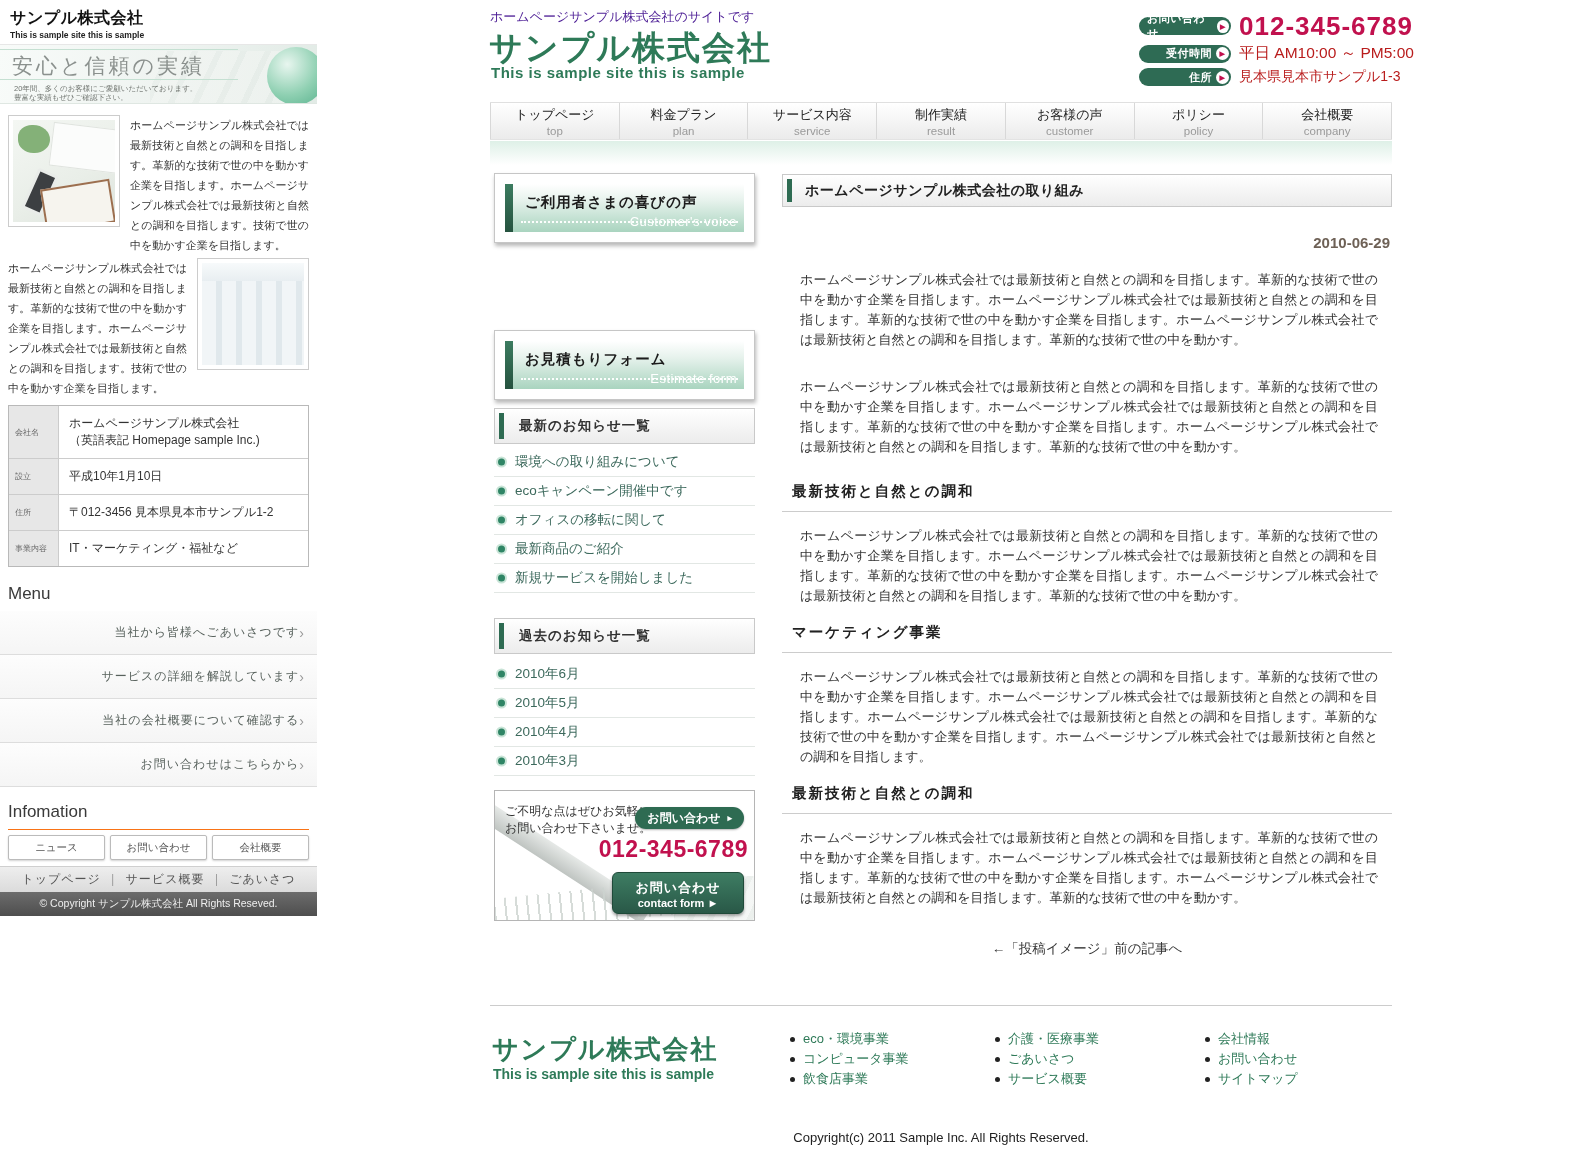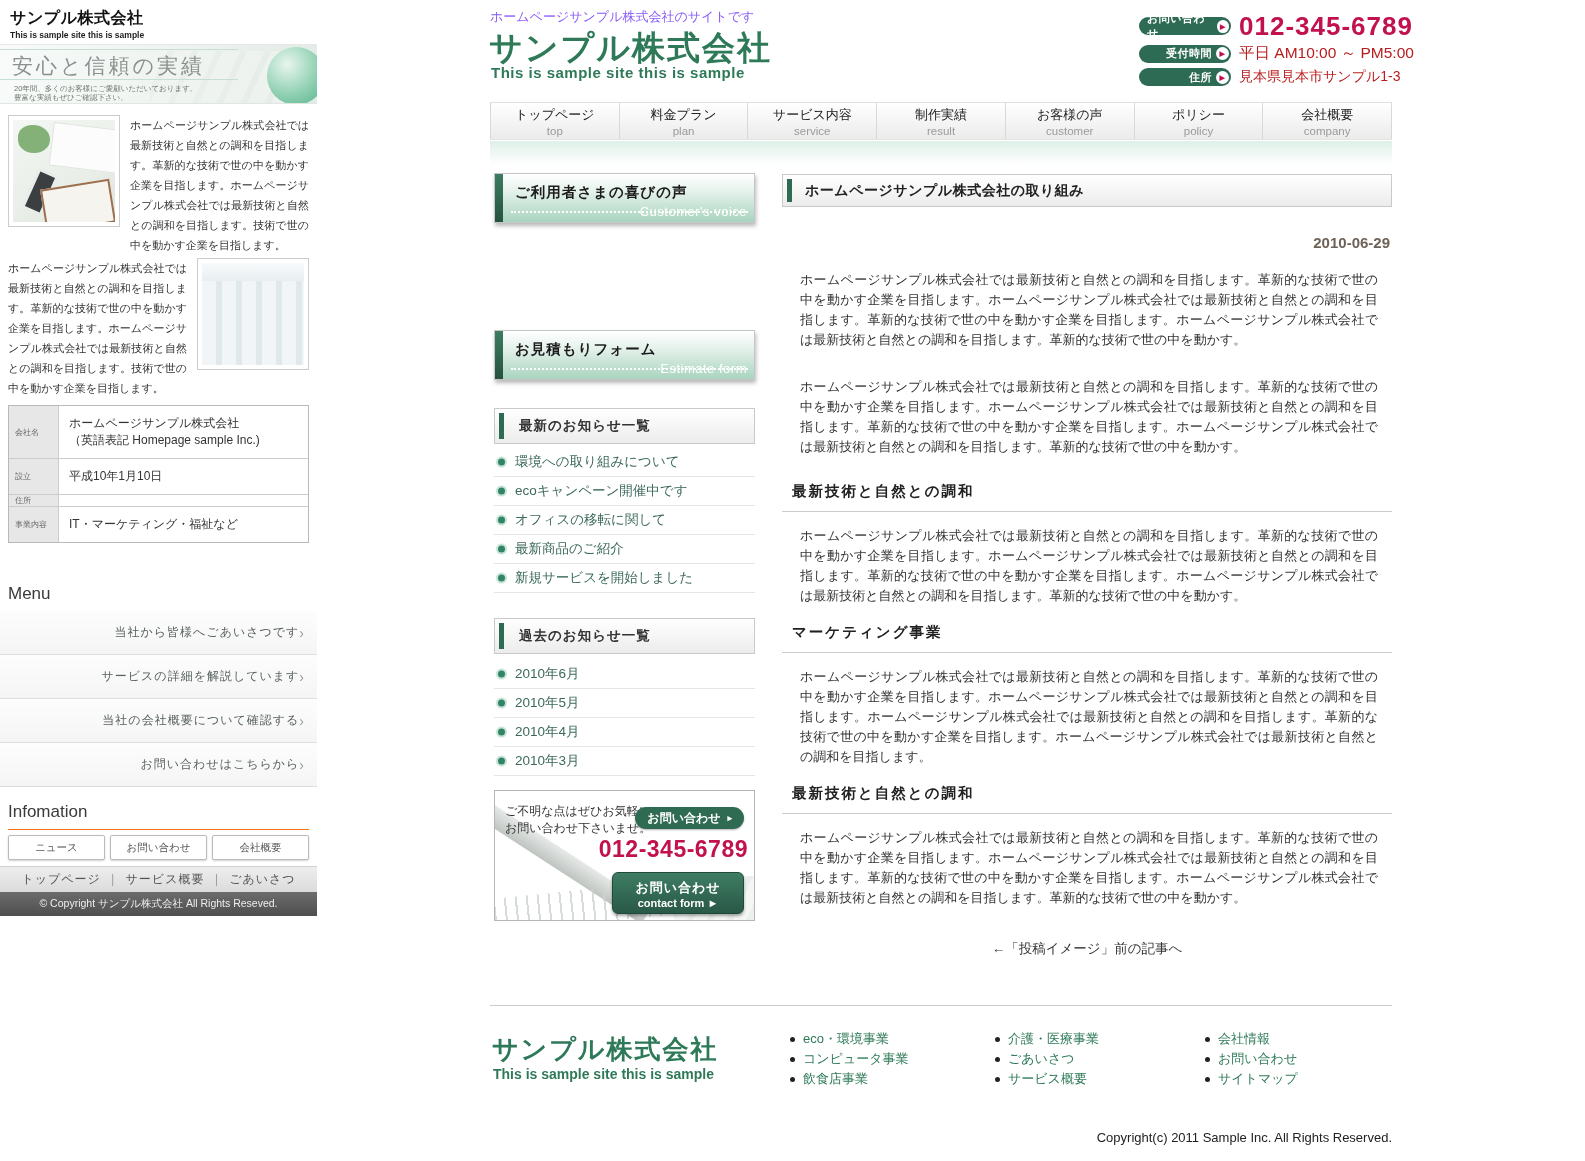--- a/index.html
+++ b/index.html
@@ -46,21 +46,21 @@
 .sb-mi{height:44px;display:flex;align-items:center;justify-content:flex-end;padding:0 12px 0 9px;border-bottom:1px solid #ddd;background:linear-gradient(#fdfdfd,#f5f5f5);font-size:12px;color:#58625d;letter-spacing:1px;cursor:pointer}
 .sb-mi .ar{color:#999;font-size:14px}
 .sb-btns{position:absolute;top:835px;left:8px;width:301px;display:flex;gap:5px}
 .sb-btn{flex:1;height:25px;background:#fff;border:1px solid #bbb;border-radius:2px;box-shadow:0 1px 2px rgba(0,0,0,.18);font-size:10.5px;color:#555;display:flex;align-items:center;justify-content:center;cursor:pointer}
 .sb-footnav{position:absolute;top:866px;left:0;width:317px;height:26px;background:linear-gradient(#eeeeee,#dbdbdb);border-top:1px solid #cfcfcf;display:flex;align-items:center;justify-content:center;font-size:12px;color:#555;letter-spacing:1px}
 .sb-footnav .lnk{cursor:pointer}
 .sb-footnav .sep{margin:0 6px;color:#888}
 .sb-copy{position:absolute;top:892px;left:0;width:317px;height:24px;background:linear-gradient(#6c6c6c,#4e4e4e);color:#eee;font-size:10.5px;display:flex;align-items:center;justify-content:center}
 
 
-#hnotice{position:absolute;left:490px;top:8px;font-size:13px;color:#8b5cf6}
+#hnotice{position:absolute;left:490px;top:8px;font-size:13px;color:#4c1d95}
 #htitle{position:absolute;left:489px;top:26px;font-size:33px;font-weight:bold;color:#2e7a58;letter-spacing:2px;cursor:pointer}
 #hsub{position:absolute;left:491px;top:64px;font-size:15px;font-weight:bold;color:#2e7a58;letter-spacing:.5px}
 #hcontact{position:absolute;left:1139px;top:13px}
 .crow{display:flex;align-items:center;margin-bottom:4px}
 .pill{width:92px;height:18px;background:#2e6b54;border-radius:9px;display:flex;align-items:center;justify-content:flex-end;padding:0 2px 0 8px;color:#fff;font-size:11px;font-weight:bold;letter-spacing:.5px;flex-shrink:0}
 .pill .circ{width:13px;height:13px;background:#fff;border-radius:50%;margin-left:4px;display:flex;align-items:center;justify-content:center;color:#c1114e;font-size:7px;line-height:13px}
 .pill.clickable{cursor:pointer}
 .phone-big{margin-left:8px;font-size:26px;font-weight:bold;color:#c1114e;letter-spacing:1px;line-height:26px}
 .cval{margin-left:8px;font-size:15.5px;color:#b91c1c}
 .cval.small{font-size:14px}
@@ -68,21 +68,21 @@
 
 #nav{position:absolute;left:490px;top:102px;width:902px;height:38px;display:flex;background:linear-gradient(#ffffff,#ebebeb);border-top:1px solid #e0e0e0;border-bottom:1px solid #e3e3e3}
 .tab{flex:1;display:flex;flex-direction:column;align-items:center;justify-content:center;border-right:1px solid #d8d8d8;cursor:pointer}
 .tab:first-child{border-left:1px solid #d8d8d8}
 .tab .jp{font-size:13px;color:#222}
 .tab .en{font-size:11.5px;color:#9a9a9a;margin-top:1px}
 #navband{position:absolute;left:490px;top:141px;width:902px;height:24px;background:linear-gradient(#def0e7,#ffffff)}
 
 
 #mid{position:absolute;left:494px;top:172px;width:261px;height:760px}
-.banner{position:absolute;left:0;width:261px;border:1px solid #c6c6c6;background:#fff;padding:0;box-shadow:1px 3px 4px rgba(0,0,0,.28);cursor:pointer}
+.banner{position:absolute;left:0;width:261px;border:1px solid #c6c6c6;background:#fff;padding:10px;box-shadow:1px 3px 4px rgba(0,0,0,.28);cursor:pointer}
 .banner .in{position:relative;height:48px;background:linear-gradient(#ffffff 0%,#e6f2ec 35%,#a9d4bf 100%);overflow:hidden}
 .banner .bar{position:absolute;left:0;top:0;bottom:0;width:8px;background:linear-gradient(#3c7c60,#25523f)}
 .banner .jp{position:absolute;left:20px;top:9px;font-size:14.5px;font-weight:bold;color:#1c1c1c;letter-spacing:1px}
 .banner .dots{position:absolute;left:16px;right:6px;bottom:9px;border-bottom:2px dotted rgba(255,255,255,.95)}
 .banner .en{position:absolute;right:7px;bottom:3px;font-size:13px;color:#fff;letter-spacing:.5px}
 .bn1{top:1px}.bn2{top:79px}.bn3{top:158px}
 .listbox{position:absolute;left:0;width:261px;height:36px;border:1px solid #c9c9c9;background:linear-gradient(#ffffff,#ececec);display:flex;align-items:center;padding-left:24px;font-size:13.5px;font-weight:bold;color:#333;letter-spacing:1px}
 .listbox .bar{position:absolute;left:4px;top:4px;bottom:4px;width:5px;background:#2e6b52}
 .newsbox{top:236px}.archbox{top:446px}
 .plist{position:absolute;left:0;width:261px}
@@ -114,21 +114,21 @@
 .aprev{position:absolute;top:766px;left:0;width:610px;text-align:center;font-size:13.5px;color:#333;cursor:pointer}
 
 
 #footer{position:absolute;left:490px;top:1005px;width:902px;height:150px;border-top:1px solid #ccc}
 .ftitle{position:absolute;left:2px;top:26px;font-size:26px;font-weight:bold;color:#2e7a58;letter-spacing:2px;cursor:pointer}
 .fsub{position:absolute;left:3px;top:60px;font-size:14px;font-weight:bold;color:#2e7a58}
 .fcol{position:absolute;top:26px}
 .fc1{left:300px}.fc2{left:505px}.fc3{left:715px}
 .flink{display:flex;align-items:center;margin-bottom:6px;font-size:13px;color:#2e7a58;cursor:pointer;height:14px}
 .fb{width:5px;height:5px;border-radius:50%;background:#222;margin-right:8px;flex-shrink:0}
-.fcopy{position:absolute;top:124px;left:0;width:100%;text-align:right;font-size:13px;color:#222}
+.fcopy{position:absolute;top:124px;left:0;width:100%;text-align:center;font-size:13px;color:#222}
 </style>
 </head>
 <body>
 
 <div id="sidebar">
   <div class="sb-logo">
     <div class="t">サンプル株式会社</div>
     <div class="s">This is sample site this is sample</div>
   </div>
 
@@ -172,20 +172,21 @@
         <div>ホームページサンプル株式会社</div>
         <div>（英語表記 Homepage sample Inc.)</div>
       </div>
     </div>
     <div class="sb-row">
       <div class="lbl">設立</div>
       <div class="val">平成10年1月10日</div>
     </div>
     <div class="sb-row">
       <div class="lbl">住所</div>
+      <div class="val">〒012-3456 見本県見本市サンプル1-2</div>
     </div>
     <div class="sb-row">
       <div class="lbl">事業内容</div>
       <div class="val">IT・マーケティング・福祉など</div>
     </div>
   </div>
 
   <div class="sb-h sb-menu-title">Menu</div>
   <div class="sb-menu">
     <div class="sb-mi">

